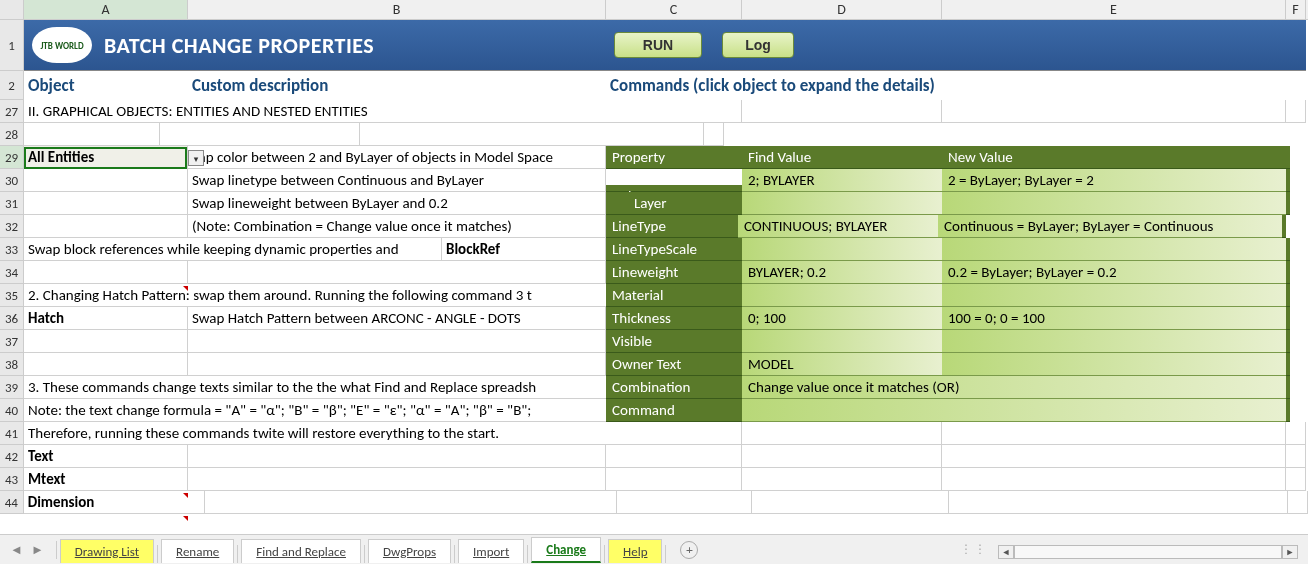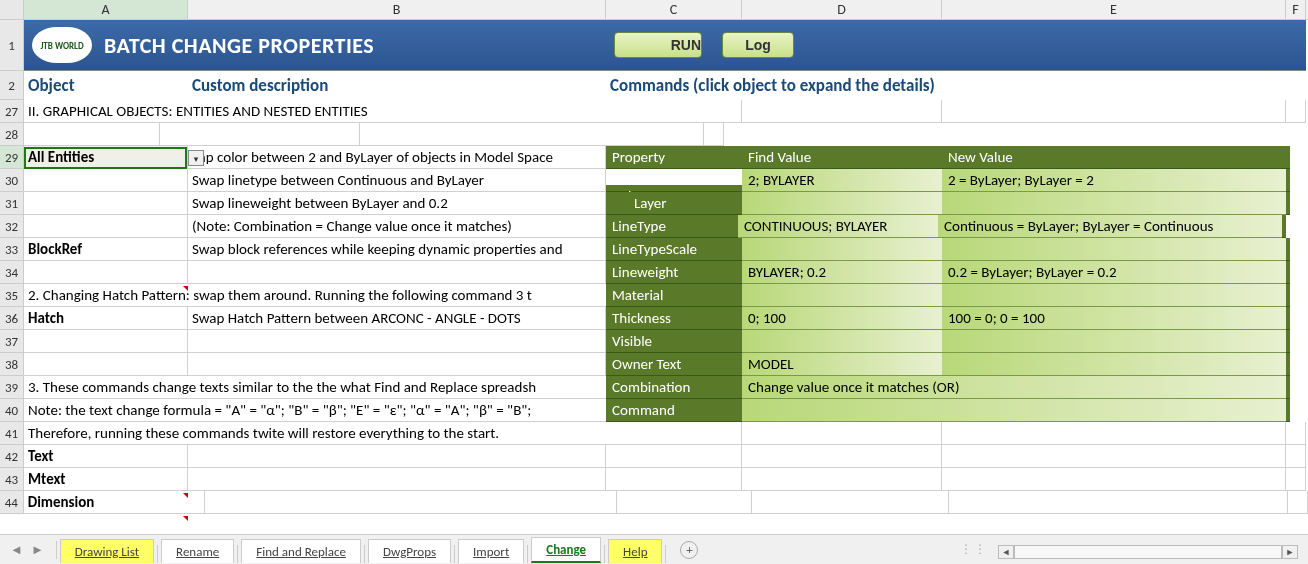--- a/index.html
+++ b/index.html
@@ -19,21 +19,21 @@
   .rownum { width: 24px; text-align: center; font-size: 13px; color: #333; background: #e8e8e8; border-right: 1px solid #ccc; border-bottom: 1px solid #ccc; line-height: 23px; }
   .rownum.active { background: #d4e6d4; }
   .row.tall .rownum { line-height: 51px; }
   .bold { font-weight: bold; }
   
   
   .banner { background: linear-gradient(#3c6aa8, #2c5590); color: #fff; display: flex; align-items: center; height: 51px; position: relative; width: 1282px; border-bottom: 1px solid #888; }
   .logo { background: #fff; border-radius: 50%/60%; width: 60px; height: 36px; margin-left: 8px; display: flex; align-items: center; justify-content: center; font-size: 9px; font-weight: bold; color: #1a5a1a; line-height: 9px; text-align: center; }
   .banner-title { font-size: 22px; font-weight: bold; margin-left: 12px; letter-spacing: 0.5px; }
   .btn { position: absolute; height: 26px; border-radius: 4px; border: 1px solid #6a8a3a; background: linear-gradient(#e8f4c8, #c8e088); font-weight: bold; font-size: 14px; color: #333; cursor: pointer; }
-  .btn.run { left: 590px; width: 88px; top: 12px; text-align: right; }
+  .btn.run { left: 590px; width: 88px; top: 12px; }
   .btn.log { left: 698px; width: 72px; top: 12px; }
   
   
   .section-row { display: flex; height: 29px; }
   .section-row .rownum { line-height: 29px; }
   .sect-label { font-size: 17px; font-weight: bold; color: #1a4a7a; padding: 4px 4px; }
   
   
   .left-cell { border-bottom: 1px solid #d0d0d0; border-right: 1px solid #d0d0d0; padding: 2px 4px; white-space: nowrap; overflow: hidden; font-size: 15px; line-height: 19px; }
   
@@ -145,22 +145,22 @@
           <div class="rownum">32</div>
           <div class="left-cell colA" style="width: 164px;"></div>
           <div class="left-cell colB" style="width: 418px;">(Note: Combination = Change value once it matches)</div>
           <div class="cmd-label" style="width: 132px;">LineType</div>
           <div class="cmd-val" style="width: 200px;">CONTINUOUS; BYLAYER</div>
           <div class="cmd-val" style="width: 344px;">Continuous =  ByLayer; ByLayer = Continuous</div>
           <div class="cmd-side"></div>
         </div>
         <div class="row">
           <div class="rownum">33</div>
+          <div class="left-cell colB" style="width: 418px;">Swap block references while keeping dynamic properties and</div>
           <div class="left-cell colA bold" style="width: 164px;">BlockRef</div>
-          <div class="left-cell colB" style="width: 418px;">Swap block references while keeping dynamic properties and</div>
           <div class="cmd-label" style="width: 136px;">LineTypeScale</div>
           <div class="cmd-val" style="width: 200px;"></div>
           <div class="cmd-val" style="width: 344px;"></div>
           <div class="cmd-side"></div>
         </div>
         <div class="row">
           <div class="rownum">34</div>
           <div class="left-cell colA" style="width: 164px;"></div>
           <div class="left-cell colB" style="width: 418px;"></div>
           <div class="cmd-label" style="width: 136px;">Lineweight</div>

